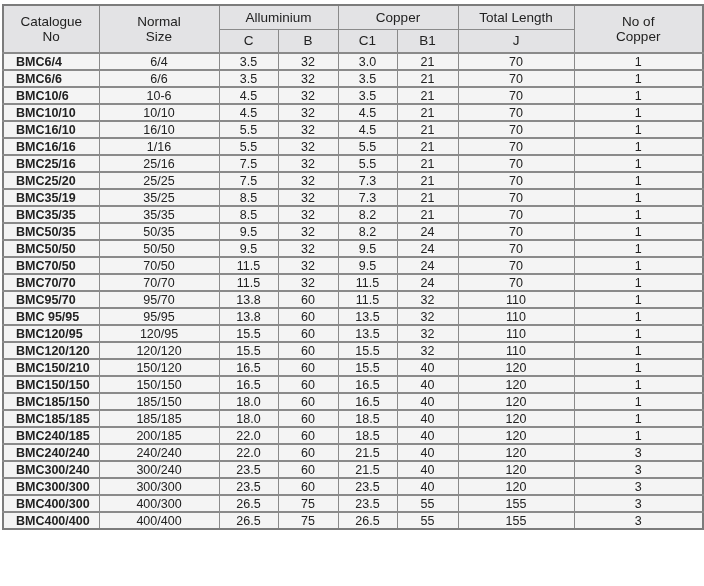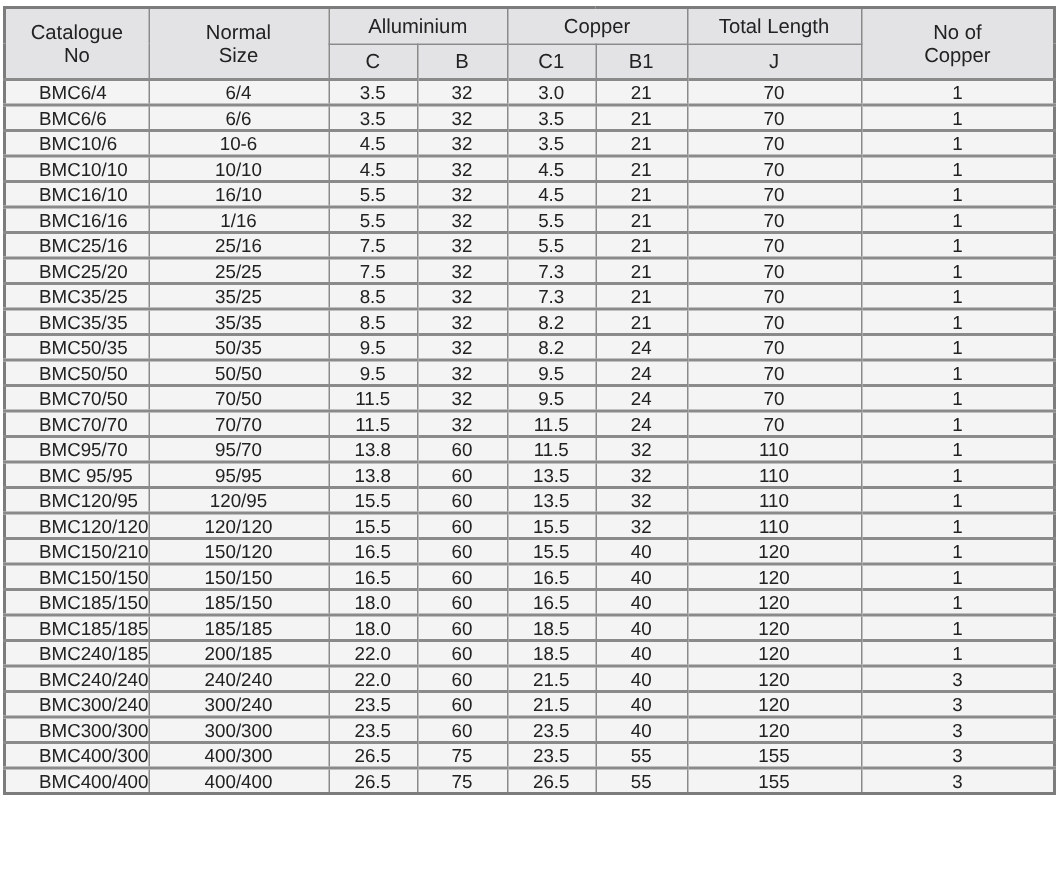--- a/index.html
+++ b/index.html
@@ -40,21 +40,21 @@
   }
   thead th.two-line{height:48px;}
   tbody td{
     background:var(--row-bg);
     font-size:12.5px;
     height:17px;
     padding:0 2px;
     border-top-width:2px;
   }
   tbody td.cat{
-    text-align:left;padding-left:22px;
+    text-align:left;padding-left:12px;font-weight:bold;
   }
   table{border:2px solid var(--outer-border);}
   thead tr.group-row th{border-bottom-width:1px;}
   .hdr-line{display:block;}
 </style>
 </head>
 <body>
 
 <div class="page">
 
@@ -170,21 +170,21 @@
           <td class="cat">BMC25/20</td>
           <td>25/25</td>
           <td>7.5</td>
           <td>32</td>
           <td>7.3</td>
           <td>21</td>
           <td>70</td>
           <td>1</td>
         </tr>
         <tr>
-          <td class="cat">BMC35/25</td>
+          <td class="cat">BMC35/19</td>
           <td>35/25</td>
           <td>8.5</td>
           <td>32</td>
           <td>7.3</td>
           <td>21</td>
           <td>70</td>
           <td>1</td>
         </tr>
         <tr>
           <td class="cat">BMC35/35</td>

